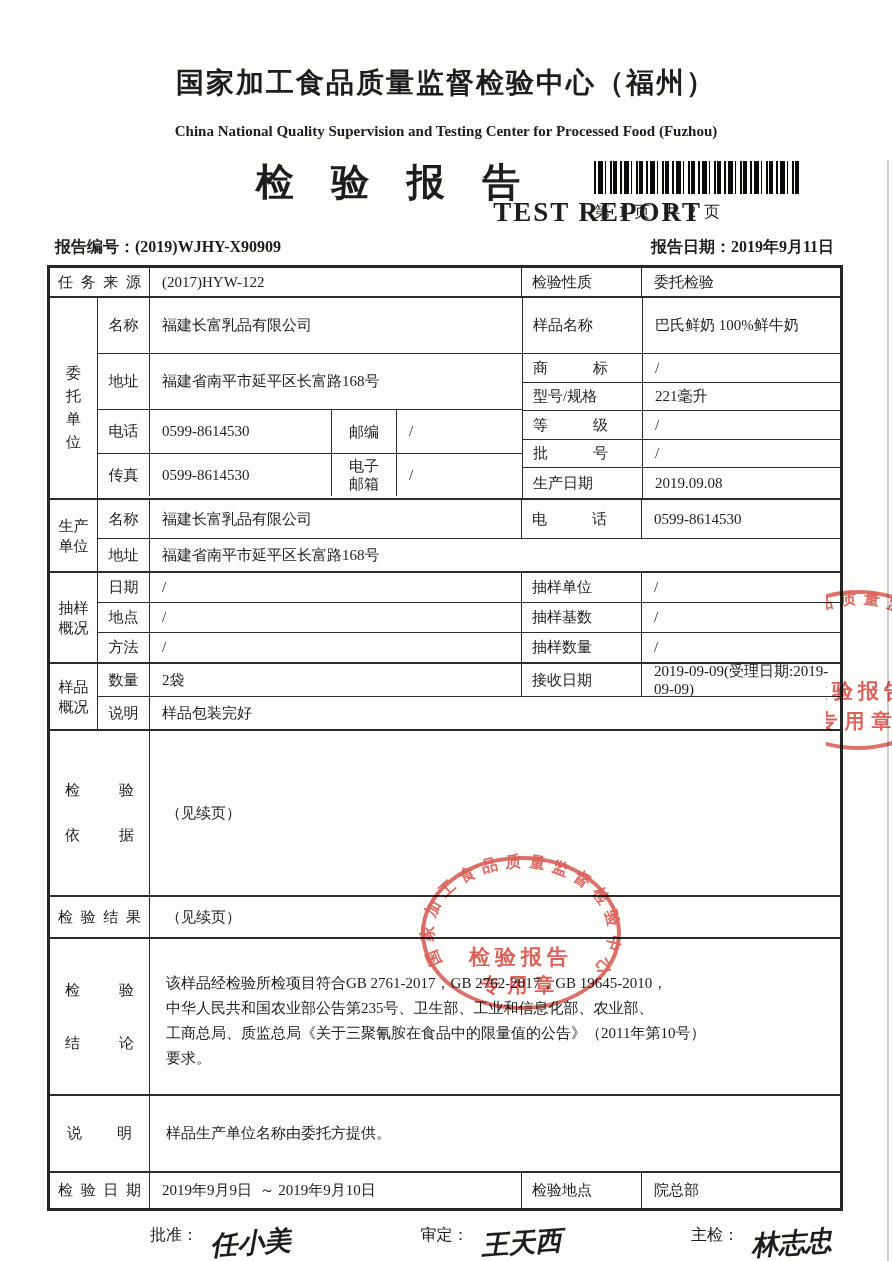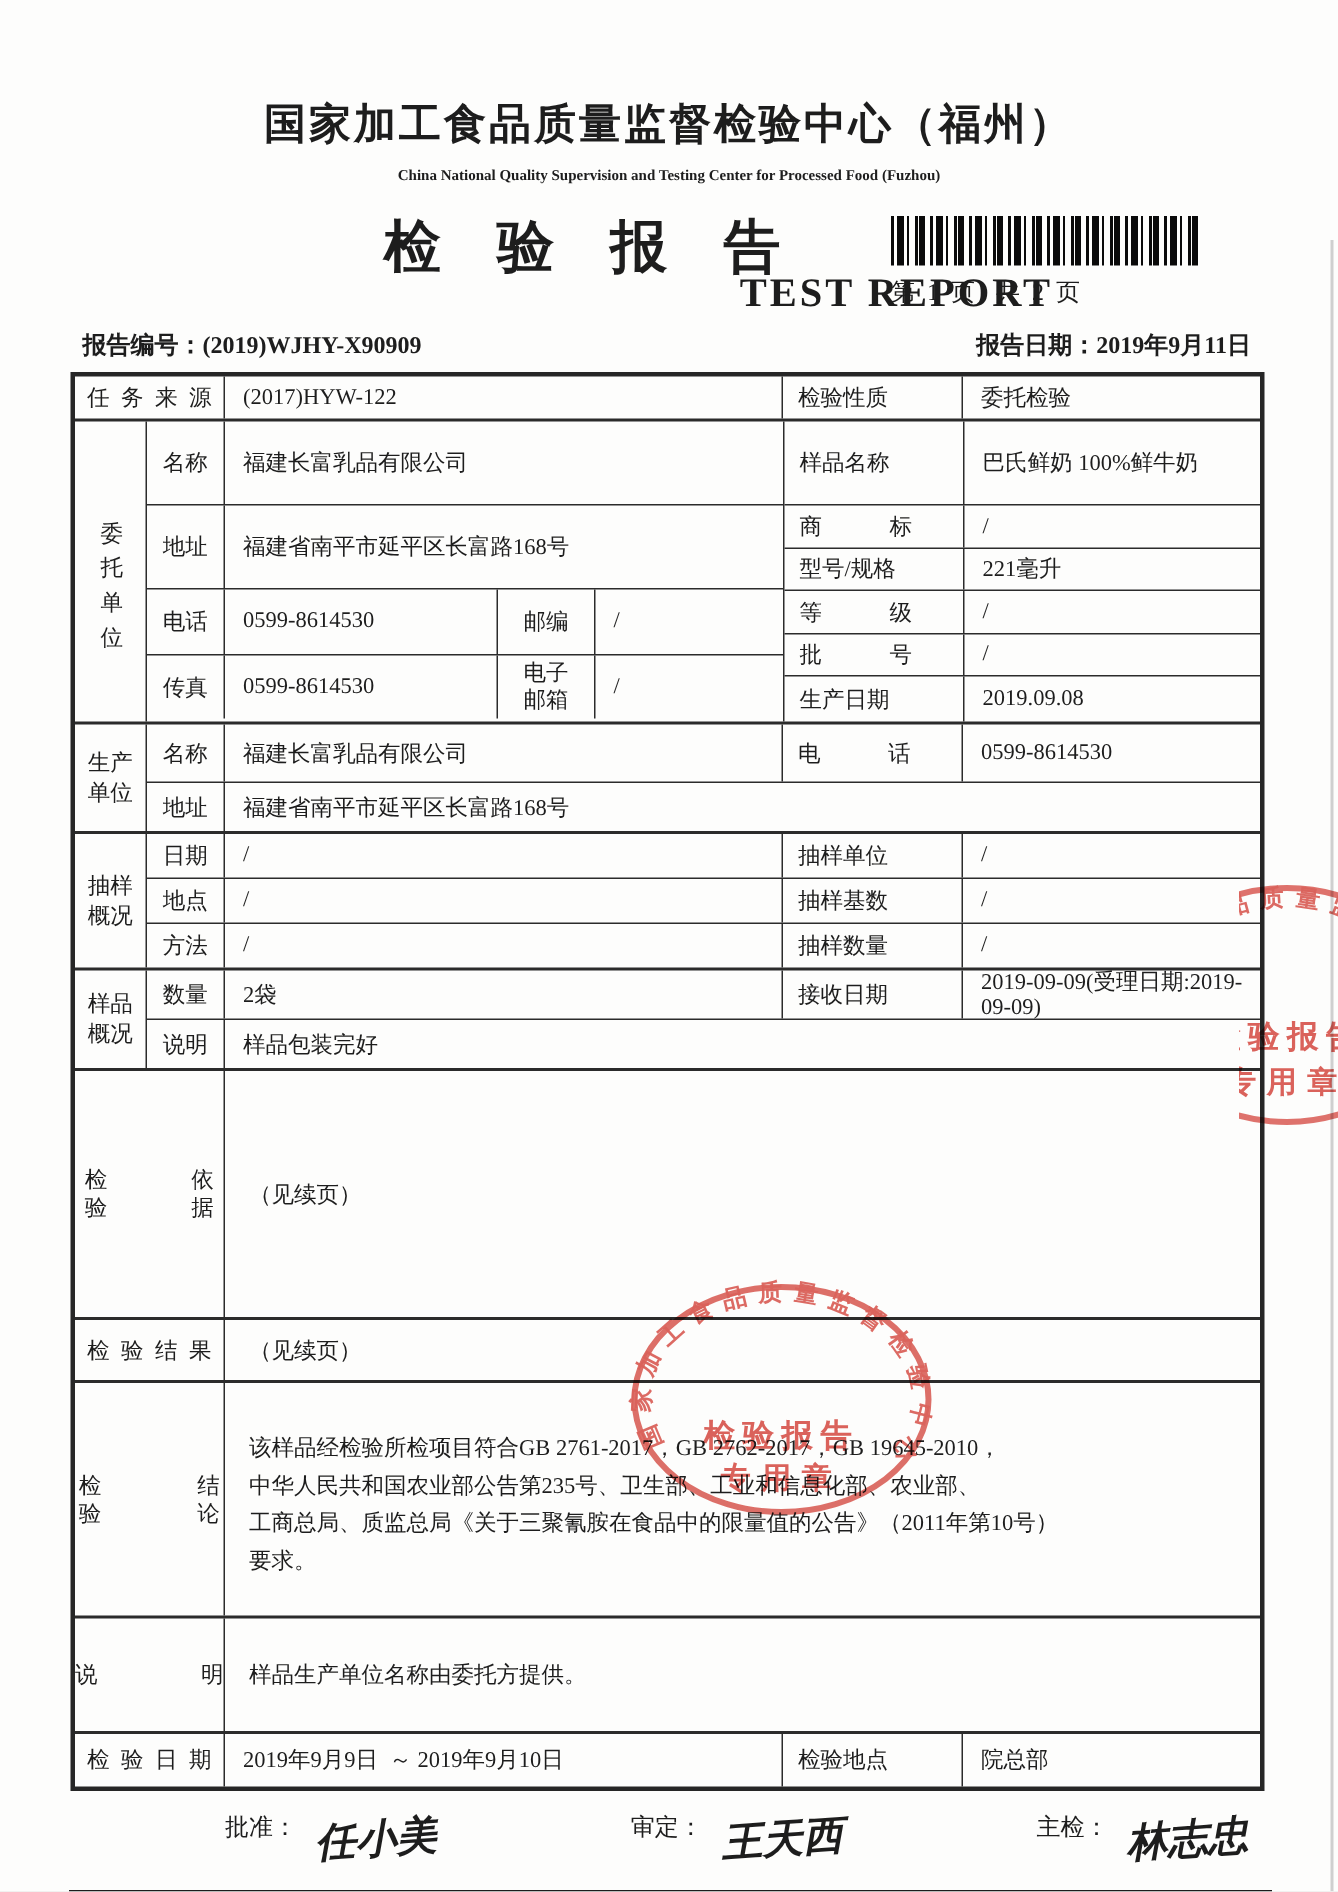--- a/index.html
+++ b/index.html
@@ -2,21 +2,21 @@
 <html><head>
 <meta charset="utf-8">
 <style>
   html,body{margin:0;padding:0;background:#e8e8e8;}
   .page{position:relative;width:892px;height:1261px;background:#fdfdfc;overflow:hidden;
         font-family:"Liberation Serif","DejaVu Serif",serif;color:#1d1d1d;margin:0 auto;}
   .scan-edge{position:absolute;right:3px;top:160px;bottom:0;width:2px;background:#cfcfcf;}
 
   
   .org-cn{margin:64px 0 0 0;text-align:center;font-size:28px;font-weight:bold;letter-spacing:2px;}
-  .org-en{text-align:center;font-size:10px;font-weight:bold;margin-top:10px;}
+  .org-en{text-align:center;font-size:15px;font-weight:bold;margin-top:21px;}
   .title-wrap{position:relative;margin-top:21px;height:76px;padding-left:48px;}
   .title-cn{text-align:center;font-size:38px;font-weight:bold;white-space:pre;letter-spacing:14px;margin-right:150px;line-height:42px;}
   .title-en{text-align:right;font-size:27px;font-weight:bold;letter-spacing:2px;margin-right:190px;margin-top:-6px;}
   .bc-block{position:absolute;right:88px;top:0;width:210px;}
   .barcode{width:205px;height:33px;
      background:
        repeating-linear-gradient(90deg,#0a0a0a 0 2px,transparent 2px 4px,#0a0a0a 4px 9px,transparent 9px 11px,#0a0a0a 11px 12px,transparent 12px 16px,#0a0a0a 16px 18px,transparent 18px 19px,#0a0a0a 19px 23px,transparent 23px 26px);}
   .page-info{margin-top:8px;font-size:16px;white-space:pre;letter-spacing:2px;}
   .meta-row{display:flex;justify-content:space-between;padding:0 58px 0 55px;font-size:16px;margin-top:0px;}
   .meta-item{white-space:pre;font-weight:bold;}
@@ -44,21 +44,21 @@
   .lhalf{width:424px;flex:none;display:flex;flex-direction:column;}
   .rhalf{flex:1;display:flex;flex-direction:column;border-left:1px solid #2b2b2b;}
   .sr{display:flex;align-items:stretch;}
   .sr+.sr{border-top:1px solid #2b2b2b;}
   .r28{height:28px}.r55{height:55px}.r43{height:43px}.r42{height:42px}
   .r38{height:38px}.r32{height:32px}.r29{height:29px}.r27{height:27px}.r30{height:30px}
   .r164{height:164px}.r40{height:40px}.r155{height:155px}.r75{height:75px}.r35{height:35px}
   .w182{width:182px;flex:none;}
   .w65{width:65px;flex:none;justify-content:center;text-align:center;line-height:18px;}
   .w65 .wrapmail{width:34px;word-break:break-all;}
-  .twoLine{justify-content:center;gap:26px;align-items:center;}
+  .twoLine{flex-direction:column;justify-content:center;gap:26px;align-items:center;}
   .twoLine .jspan{padding:0 15px;}
   .concl{flex-direction:column;align-items:flex-start;justify-content:flex-start;padding:32px 14px 0 16px;line-height:25px;}
 
   
   .sig-row{display:flex;align-items:center;margin:14px 60px 0 150px;justify-content:space-between;font-size:16px;}
   .sig{display:flex;align-items:flex-start;}
   .sig-name{font-size:27px;font-style:italic;font-weight:600;margin-left:12px;transform:rotate(-4deg);white-space:nowrap;}
   .rule{height:3px;background:#1c1c1c;margin:16px 44px 0 46px;}
   .foot{margin:6px 0 0 55px;font-size:16px;font-weight:600;line-height:23px;}
 
@@ -251,21 +251,21 @@
       <div class="td we concl">
         <div>该样品经检验所检项目符合GB 2761-2017，GB 2762-2017，GB 19645-2010，</div>
         <div>中华人民共和国农业部公告第235号、卫生部、工业和信息化部、农业部、</div>
         <div>工商总局、质监总局《关于三聚氰胺在食品中的限量值的公告》（2011年第10号）</div>
         <div>要求。</div>
       </div>
     </div>
 
     <div class="tr bt2 r75">
       <div class="td wab">
-          <span class="jspan" style="padding:0 0;font-family:Liberation Serif, serif;">说 明</span>
+          <span class="jspan" style="padding:0 17px;font-family:Liberation Serif, serif;">说 明</span>
         </div>
       <div class="td we" style="padding-left:16px;">样品生产单位名称由委托方提供。</div>
     </div>
 
     <div class="tr bt2 r35">
       <div class="td wab">
           <span class="jspan ab-pad">检验日期</span>
         </div>
       <div class="td wc val" style="white-space:pre;">2019年9月9日  ～ 2019年9月10日</div>
       <div class="td wd d-lab">检验地点</div>

